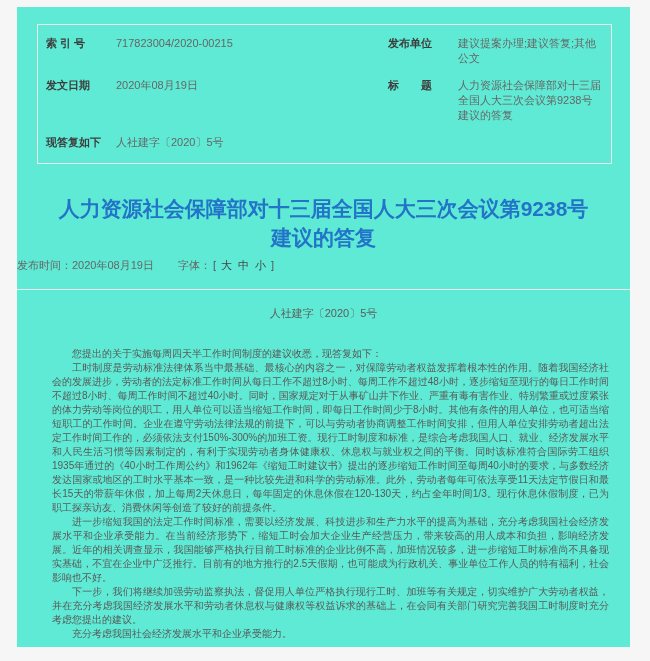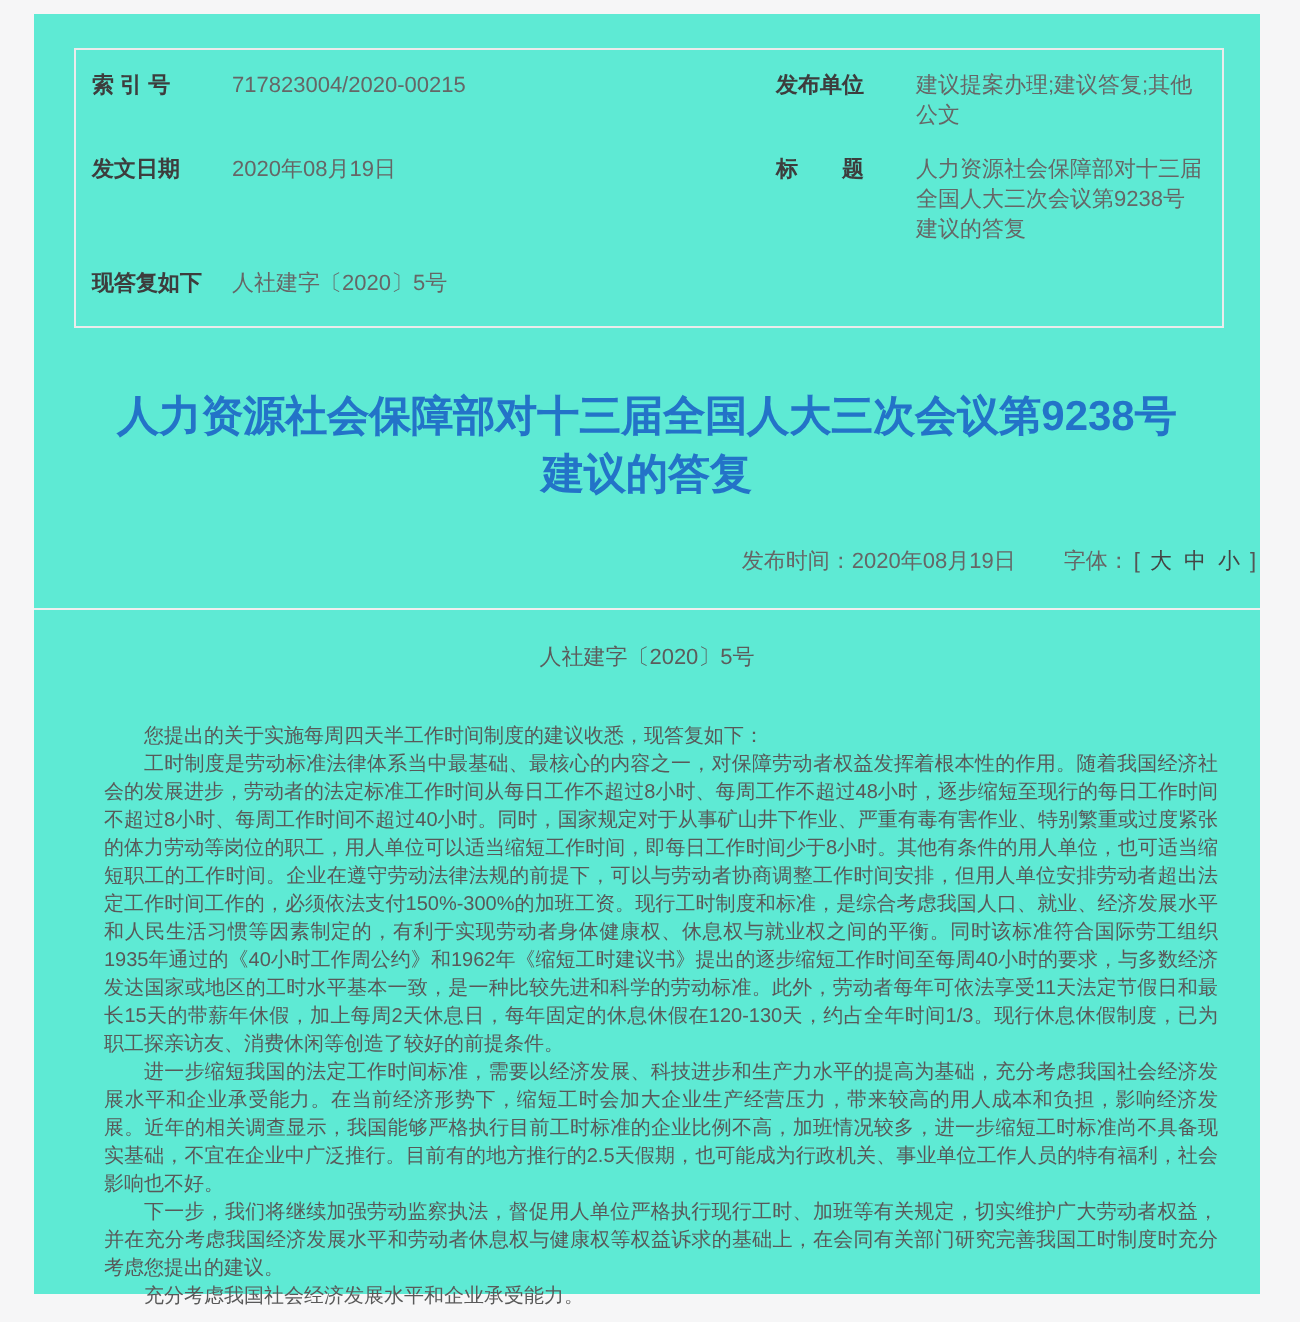--- a/index.html
+++ b/index.html
@@ -28,22 +28,22 @@
   
   .title {
     margin: 30px auto 0;
     max-width: 548px;
     text-align: center;
     color: #2373c8;
     font-size: 21px; font-weight: bold; line-height: 29px;
   }
   
   .publine {
-    margin-top: 21px;
-    text-align: right;
+    margin-top: 6px;
+    text-align: left;
     font-size: 11px; color: #666666;
   }
   .publine .font-label { margin-left: 24px; }
   .publine .bracket { margin: 0 2px; color: #555555; }
   .publine .size { margin: 0 3px; color: #444444; cursor: pointer; }
   .divider {
     margin-top: 16px;
     border-top: 1px solid #efefef;
     height: 0;
   }

